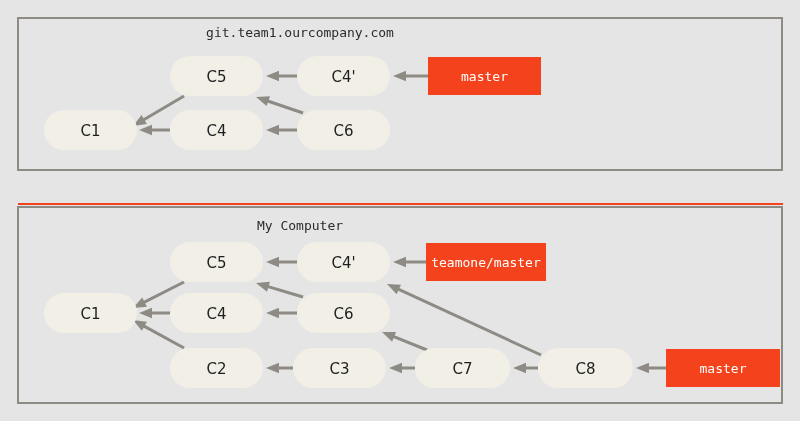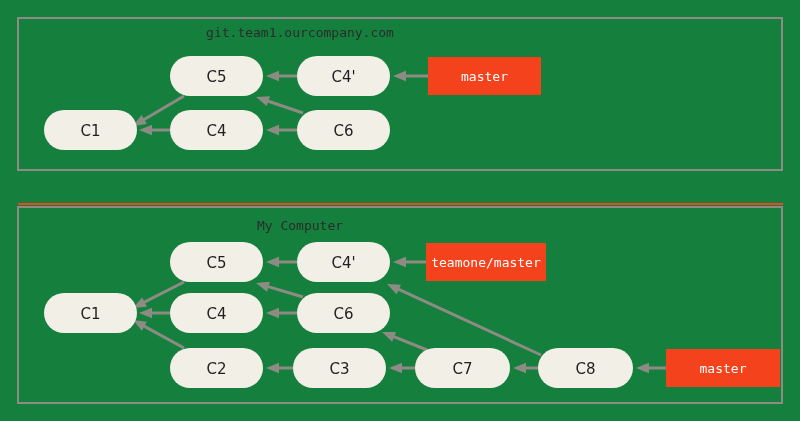--- a/index.html
+++ b/index.html
@@ -4,21 +4,21 @@
 <style>
   html, body {
     margin: 0;
     padding: 0;
     background: #4d6a73;
   }
   #page {
     position: relative;
     width: 800px;
     height: 421px;
-    background: #15803d;
+    background: #e5e5e5;
     overflow: hidden;
     font-family: "DejaVu Sans Mono", "Liberation Mono", monospace;
   }
   #page svg {
     position: absolute;
     left: 0;
     top: 0;
     width: 800px;
     height: 421px;
     display: block;

